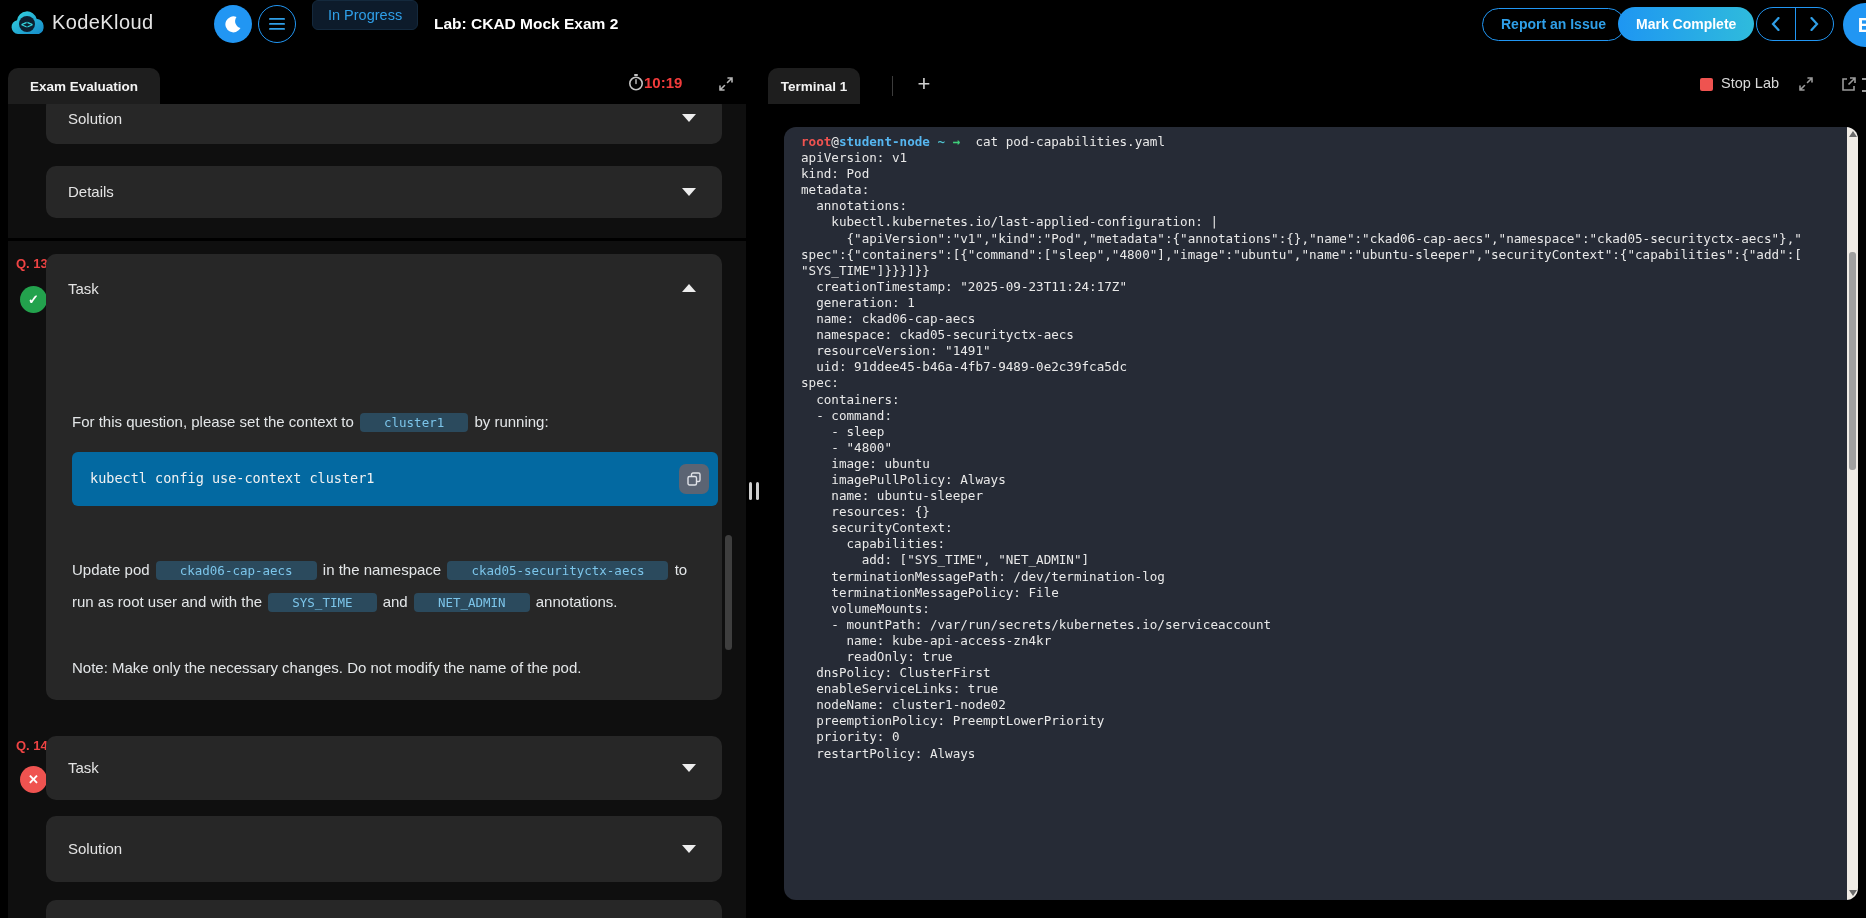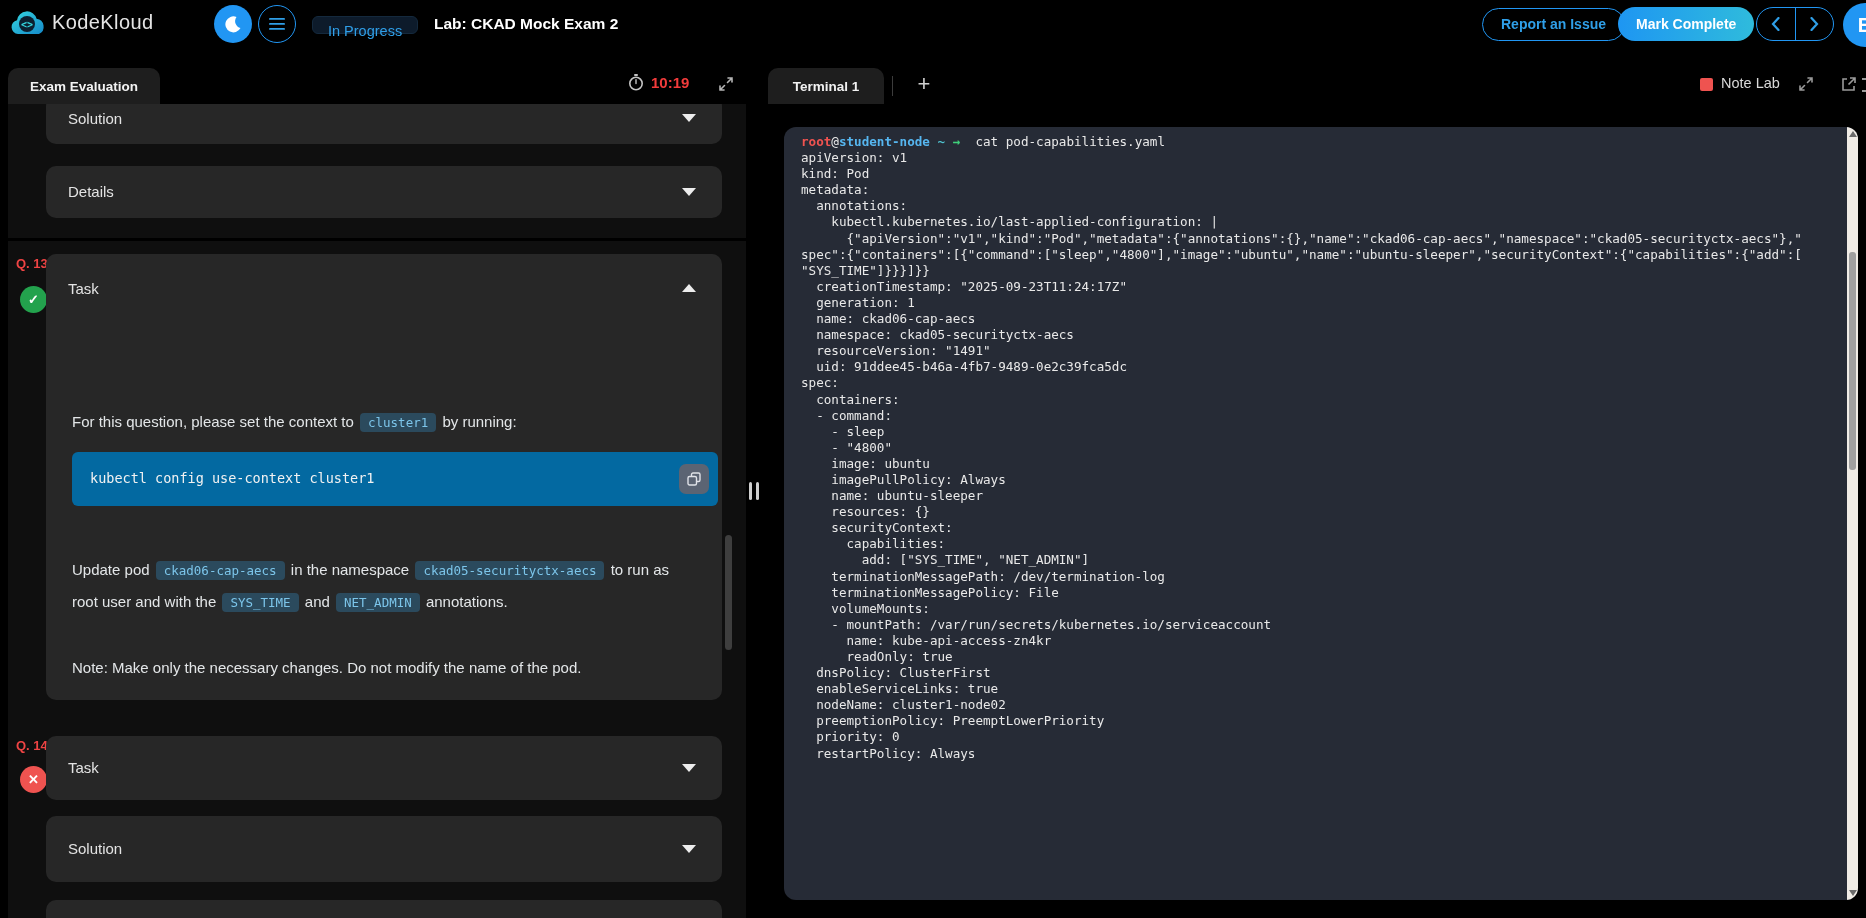--- a/index.html
+++ b/index.html
@@ -10,38 +10,38 @@
     -webkit-font-smoothing:antialiased;
   }
   .abs { position:absolute; }
 
   
   .header { position:absolute; left:0; top:0; width:1866px; height:48px; background:#000; }
   .brand-text { position:absolute; left:52px; top:11px; font-size:20px; color:#e4e4e4; font-weight:500; letter-spacing:.4px; }
   .round-btn { position:absolute; top:5px; width:38px; height:38px; border-radius:50%; display:flex; align-items:center; justify-content:center; }
   .moon-btn { left:214px; background:#2196f3; }
   .menu-btn { left:258px; background:transparent; border:1.5px solid #2196f3; }
-  .status-badge { position:absolute; left:312px; top:16px; height:18px; padding:0 15px; background:#0d1b2b; border:1px solid #14293d;
+  .status-badge { position:absolute; left:312px; top:0; height:30px; padding:0 15px; background:#0d1b2b; border:1px solid #14293d;
     color:#2f9fe8; font-size:14.5px; line-height:28px; border-radius:6px; font-weight:500; }
   .lab-title { position:absolute; left:434px; top:15px; font-size:15.5px; color:#fff; font-weight:600; }
   .report-btn { position:absolute; left:1482px; top:8px; height:33px; padding:0 18px; border:1.5px solid #2196f3; border-radius:17px;
     color:#2f9fe8; font-weight:700; font-size:14px; line-height:30px; background:transparent; }
   .complete-btn { position:absolute; left:1618px; top:7px; height:34px; padding:0 18px; border-radius:18px;
     background:linear-gradient(90deg,#1e96f2,#2fbbdc); color:#fff; font-weight:700; font-size:14px; line-height:34px; }
   .nav-pill { position:absolute; left:1756px; top:7px; width:78px; height:34px; border:1.5px solid #2196f3; border-radius:18px; display:flex; }
   .nav-half { flex:1; display:flex; align-items:center; justify-content:center; }
   .nav-half + .nav-half { border-left:1px solid #2196f3; }
   .avatar-b { position:absolute; left:1843px; top:3px; width:44px; height:44px; border-radius:50%; background:#2196f3;
     color:#fff; font-weight:700; font-size:20px; display:flex; align-items:center; justify-content:center; }
 
   
   .lp { position:absolute; left:8px; top:56px; width:878px; height:862px; }
   .lp-tab { position:absolute; left:0; top:12px; width:152px; height:36px; background:#1e1e1e; border-radius:10px 10px 0 0;
     color:#f2f2f2; font-size:13.5px; font-weight:700; display:flex; align-items:center; justify-content:center; }
-  .timer-wrap { position:absolute; left:620px; top:18px; display:flex; align-items:center; gap:7px; }
+  .timer-wrap { position:absolute; left:620px; top:18px; display:flex; align-items:center; }
   .timer-text { color:#f23b3b; font-size:15px; font-weight:700; }
   .lp-expand { position:absolute; left:710px; top:20px; }
   .lp-body { position:absolute; left:0; top:48px; width:738px; height:814px; background:#0f0f0f; overflow:hidden; }
 
   .card { position:absolute; left:38px; width:676px; background:#272727; border-radius:10px; }
   .card-title { position:absolute; left:22px; font-size:15px; color:#e3e3e3; }
   .chev { position:absolute; right:26px; width:0; height:0; border-left:7px solid transparent; border-right:7px solid transparent; }
   .chev-down { border-top:8px solid #ededed; }
   .chev-up { border-bottom:8px solid #ededed; }
 
@@ -50,35 +50,35 @@
   .q-label { position:absolute; left:8px; font-size:13px; font-weight:700; color:#ef4444; }
   .q-status { position:absolute; left:12px; width:27px; height:27px; border-radius:50%; display:flex; align-items:center; justify-content:center;
     color:#fff; font-size:13px; font-weight:700; }
   .q-pass { background:#23a24d; }
   .q-fail { background:#ef5350; }
 
   .banner { position:absolute; left:26px; top:88px; width:600px; height:48px; background:#dba32c; display:flex; align-items:center;
     padding-left:14px; color:#fff; font-weight:700; font-size:15px; letter-spacing:.2px; }
   .para { position:absolute; left:26px; color:#e3e6e8; font-size:15px; line-height:31px; }
   .inline-code { background:#2b4a5d; color:#7cc5ea; font-family:"DejaVu Sans Mono",monospace; font-size:12.5px;
-    padding:2px 8px; border-radius:4px; margin:0 2px; white-space:nowrap; }
+    padding:2px 24px; border-radius:4px; margin:0 2px; white-space:nowrap; }
   .codeblock { position:absolute; left:26px; top:198px; width:646px; height:54px; background:#0369a1; border-radius:6px; }
   .codeblock code { position:absolute; left:18px; top:18px; font-family:"DejaVu Sans Mono",monospace; font-size:13.5px; color:#f2f2f2; }
   .copy-btn { position:absolute; right:9px; top:12px; width:30px; height:30px; background:#5b6473; border-radius:7px;
     display:flex; align-items:center; justify-content:center; }
 
   .lp-scroll-thumb { position:absolute; left:717px; top:431px; width:7px; height:115px; background:#3e3e3e; border-radius:4px; }
 
   
   .divider { position:absolute; left:749px; top:482px; display:flex; gap:4px; }
   .divider span { display:block; width:3px; height:18px; background:#cfcfcf; border-radius:2px; }
 
   
   .rp { position:absolute; left:768px; top:56px; width:1098px; height:862px; }
-  .rp-tab { position:absolute; left:0; top:12px; width:116px; height:36px; background:#1e1e1e; border-radius:10px 10px 0 0;
+  .rp-tab { position:absolute; left:0; top:12px; width:92px; height:36px; background:#1e1e1e; border-radius:10px 10px 0 0;
     color:#f2f2f2; font-size:13.5px; font-weight:700; display:flex; align-items:center; justify-content:center; }
   .rp-tab-sep { position:absolute; left:124px; top:20px; width:1px; height:20px; background:#3c3c3c; }
   .rp-plus { position:absolute; left:142px; top:14px; width:28px; height:28px; color:#cfcfcf; font-size:22px; font-weight:300;
     display:flex; align-items:center; justify-content:center; }
   .stop-square { position:absolute; left:932px; top:22px; width:13px; height:13px; background:#ef5350; border-radius:2px; }
   .stop-label { position:absolute; left:953px; top:19px; font-size:14.5px; color:#d9d9d9; }
   .rp-icon { position:absolute; top:20px; }
   .icon-sliver { position:absolute; left:1094px; top:22px; width:5px; height:14px; border-top:2px solid #9a9a9a; border-bottom:2px solid #9a9a9a; }
 
   .term { position:absolute; left:16px; top:71px; width:1074px; height:773px; background:#262b36; border-radius:12px; overflow:hidden; }
@@ -231,21 +231,21 @@
     <span></span>
     <span></span>
   </div>
 
 <div class="rp">
   <div class="rp-tab">Terminal 1</div>
   <div class="rp-tab-sep"></div>
   <div class="rp-plus">+</div>
 
   <span class="stop-square"></span>
-  <span class="stop-label">Note Lab</span>
+  <span class="stop-label">Stop Lab</span>
   <span class="rp-icon" style="left:1030px;">
     <svg width="16" height="16" viewBox="0 0 16 16">
       <path d="M10 2 H14 V6 M14 2 L9.5 6.5 M6 14 H2 V10 M2 14 L6.5 9.5" stroke="#9a9a9a" stroke-width="1.6" fill="none" stroke-linecap="round"></path>
     </svg>
   </span>
   <span class="rp-icon" style="left:1072px;">
     <svg width="17" height="17" viewBox="0 0 17 17">
       <path d="M7 3 H3 V14 H14 V10" stroke="#9a9a9a" stroke-width="1.6" fill="none"></path>
       <path d="M10 2 H15 V7 M15 2 L8.5 8.5" stroke="#9a9a9a" stroke-width="1.6" fill="none"></path>
     </svg>

